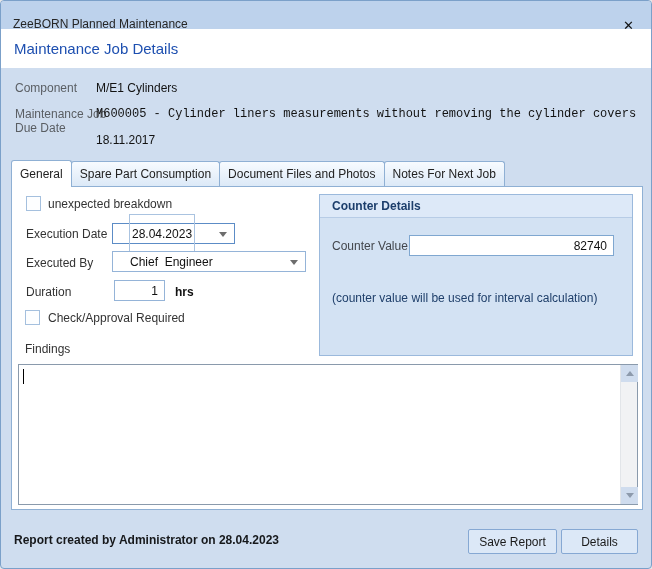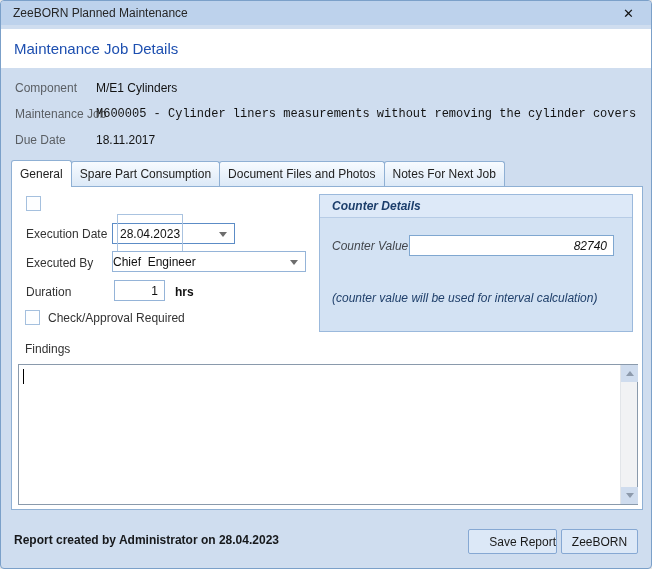--- a/index.html
+++ b/index.html
@@ -7,21 +7,21 @@
   .window{
     position:relative;width:652px;height:569px;
     background:var(--dialog-bg,#cfddef);
     border:1px solid var(--window-border,#7ba0c9);
     border-radius:4px;overflow:hidden;
     font-family:"Liberation Sans",sans-serif;
   }
   .titlebar{
     position:absolute;left:0;top:0;width:100%;height:24px;
     background:var(--titlebar-bg,#bdd2ec);
-    display:flex;align-items:center;padding:8px 12px;
+    display:flex;align-items:flex-start;padding:16px 12px;
     font-size:12px;color:#262626;
   }
   .close-btn{margin-left:auto;font-size:13px;line-height:1;color:#111;padding:2px 5px;cursor:default;}
   .headerband{
     position:absolute;left:0;top:28px;width:100%;height:39px;
     background:#ffffff;display:flex;align-items:center;padding-left:13px;
     font-size:15px;color:var(--header-title,#1d4fb0);
   }
   .info-label{position:absolute;left:14px;font-size:12px;color:#5a5e63;white-space:nowrap;}
   .info-value{position:absolute;left:95px;font-size:12px;color:#121212;white-space:nowrap;}
@@ -42,32 +42,32 @@
   .checkbox{
     position:absolute;width:15px;height:15px;background:#fdfeff;
     border:1px solid #a5c0de;display:inline-block;
   }
   .field-label{position:absolute;font-size:12px;color:#333;white-space:nowrap;}
   .inputbox{
     position:absolute;background:#ffffff;border:1px solid #95b4d8;
     display:flex;align-items:center;font-size:12px;color:#111;
   }
   .inputbox.focused{border-color:#5c8cc6;}
-  .date-text{margin-left:4px;border:1px solid #aac3e0;padding:12px 2px;white-space:pre;}
-  .combo-text{margin-left:0;white-space:pre;}
+  .date-text{margin-left:16px;border:1px solid #aac3e0;padding:12px 2px;white-space:pre;}
+  .combo-text{margin-left:17px;white-space:pre;}
   .num-text{width:100%;text-align:right;padding-right:6px;}
   .dd-arrow{
     position:absolute;right:7px;top:50%;margin-top:-2px;
     width:0;height:0;border-left:4px solid transparent;border-right:4px solid transparent;
     border-top:5px solid #6d6d6d;
   }
   .unit-label{position:absolute;font-size:12px;font-weight:bold;color:#111;}
   .groupbox{
-    position:absolute;left:307px;top:7px;width:314px;height:138px;
-    background:var(--counter-bg,#d3e2f3);border:1px solid var(--counter-border,#9bb9dc);font-style:italic;
+    position:absolute;left:307px;top:7px;width:314px;height:162px;
+    background:var(--counter-bg,#d3e2f3);border:1px solid var(--counter-border,#9bb9dc);
   }
   .groupbox-header{
     height:23px;background:var(--counter-header-bg,#dde9f8);
     border-bottom:1px solid #b7cce6;display:flex;align-items:center;padding-left:12px;
     font-size:12px;font-weight:bold;color:var(--counter-title-color,#1c3e6b);
   }
   .counter-text{position:absolute;left:12px;font-size:12px;color:#20406b;white-space:nowrap;}
   .textareabox{
     position:absolute;left:6px;top:177px;width:620px;height:141px;
     background:#ffffff;border:1px solid #8a9aac;
@@ -82,21 +82,21 @@
   .sb-down{bottom:0;}
   .tri-up{width:0;height:0;border-left:4px solid transparent;border-right:4px solid transparent;border-bottom:5px solid #8d9aac;}
   .tri-down{width:0;height:0;border-left:4px solid transparent;border-right:4px solid transparent;border-top:5px solid #8d9aac;}
   .report-info{position:absolute;left:13px;top:532px;font-size:12px;font-weight:bold;color:#16181b;}
   .btn{
     position:absolute;top:528px;height:25px;
     background:var(--button-bg,#dce8f7);border:1px solid var(--button-border,#86a8d3);
     border-radius:2px;display:flex;align-items:center;justify-content:center;
     font-size:12px;color:#1a1a1a;cursor:default;
   }
-  .btn-save{left:467px;width:89px;justify-content:flex-end;}
+  .btn-save{left:467px;width:89px;}
   .btn-cancel{left:560px;width:77px;}
 </style>
 </head>
 <body>
 
 <div class="window">
 
   <div class="titlebar">
     <span>ZeeBORN Planned Maintenance</span>
     <span class="close-btn">
@@ -105,41 +105,42 @@
   </div>
 
   <div class="headerband">
     <span>Maintenance Job Details</span>
   </div>
 
   <span class="info-label" style="top:80px;">Component</span>
   <span class="info-value" style="top:80px;">M/E1 Cylinders</span>
   <span class="info-label" style="top:106px;">Maintenance Job</span>
   <span class="info-value" style="top:106px;font-family:Liberation Mono, monospace;">M600005 - Cylinder liners measurements without removing the cylinder covers</span>
-  <span class="info-label" style="top:132px;text-align:right;">Due Date</span>
+  <span class="info-label" style="top:120px;text-align:right;">Due Date</span>
   <span class="info-value" style="top:132px;">18.11.2017</span>
 
   <div class="tabs">
     <div class="tab active">
       <span>General</span>
     </div>
     <div class="tab">
       <span>Spare Part Consumption</span>
     </div>
     <div class="tab">
       <span>Document Files and Photos</span>
     </div>
     <div class="tab">
       <span>Notes For Next Job</span>
     </div>
   </div>
 
   <div class="panel">
 
     <span class="checkbox" style="left:14px;top:9px;"></span>
+    <span class="field-label" style="left:36px;top:10px;">unexpected breakdown</span>
 
     <span class="field-label" style="left:14px;top:40px;">Execution Date</span>
     <div class="inputbox focused" style="left:100px;top:36px;width:123px;height:21px;">
       <span class="date-text">28.04.2023</span>
       <span class="dd-arrow"></span>
     </div>
 
     <span class="field-label" style="left:14px;top:69px;">Executed By</span>
     <div class="inputbox" style="left:100px;top:64px;width:194px;height:21px;">
       <span class="combo-text">Chief  Engineer</span>
@@ -180,16 +181,16 @@
       </div>
     </div>
 
   </div>
 
   <span class="report-info">Report created by Administrator on 28.04.2023</span>
   <div class="btn btn-save">
     <span>Save Report</span>
   </div>
   <div class="btn btn-cancel">
-    <span>ZeeBORN</span>
+    <span>Details</span>
   </div>
 
 </div>
 
 </body></html>

